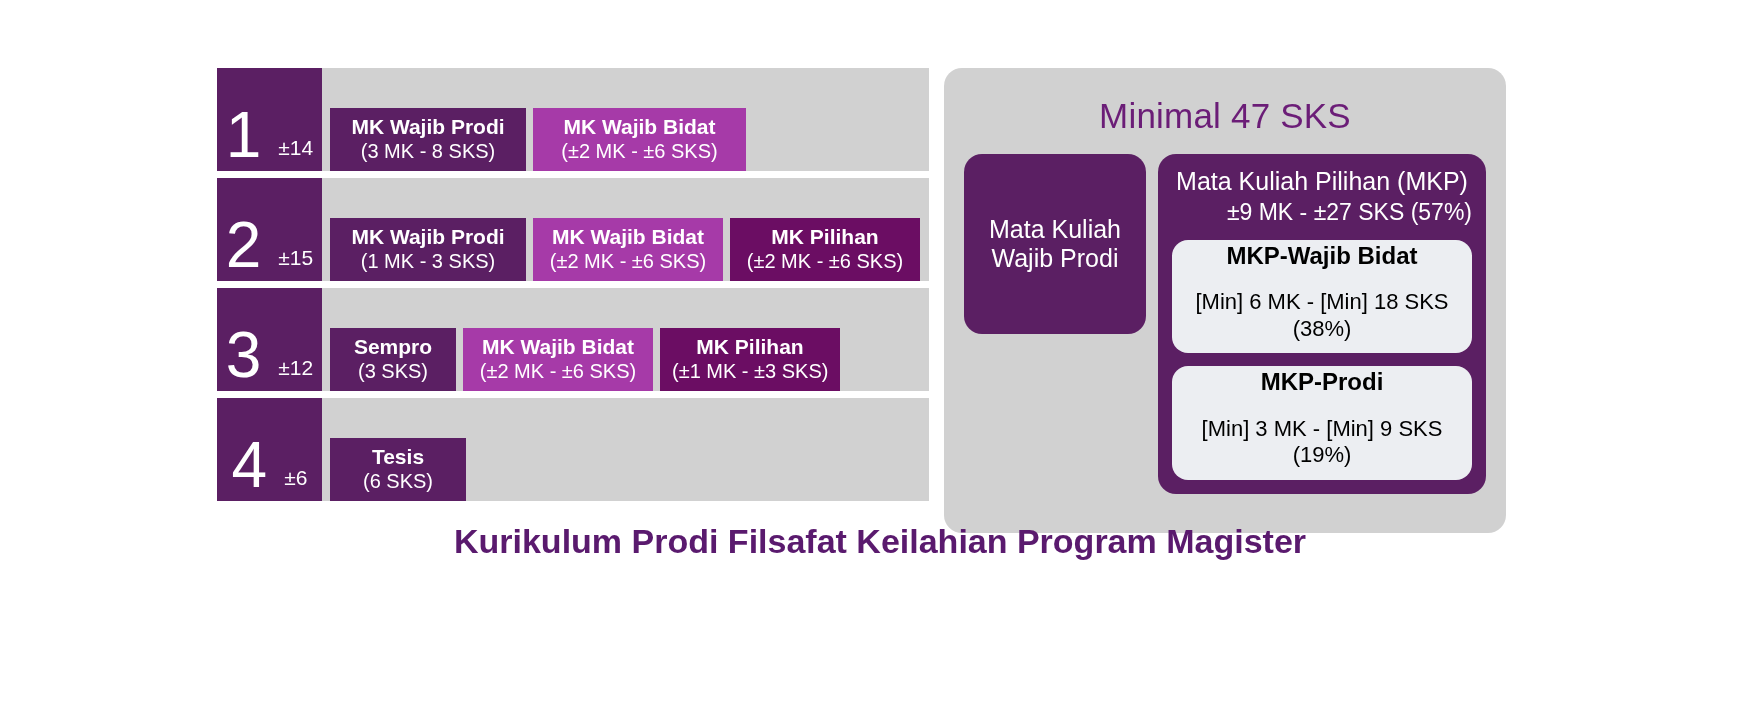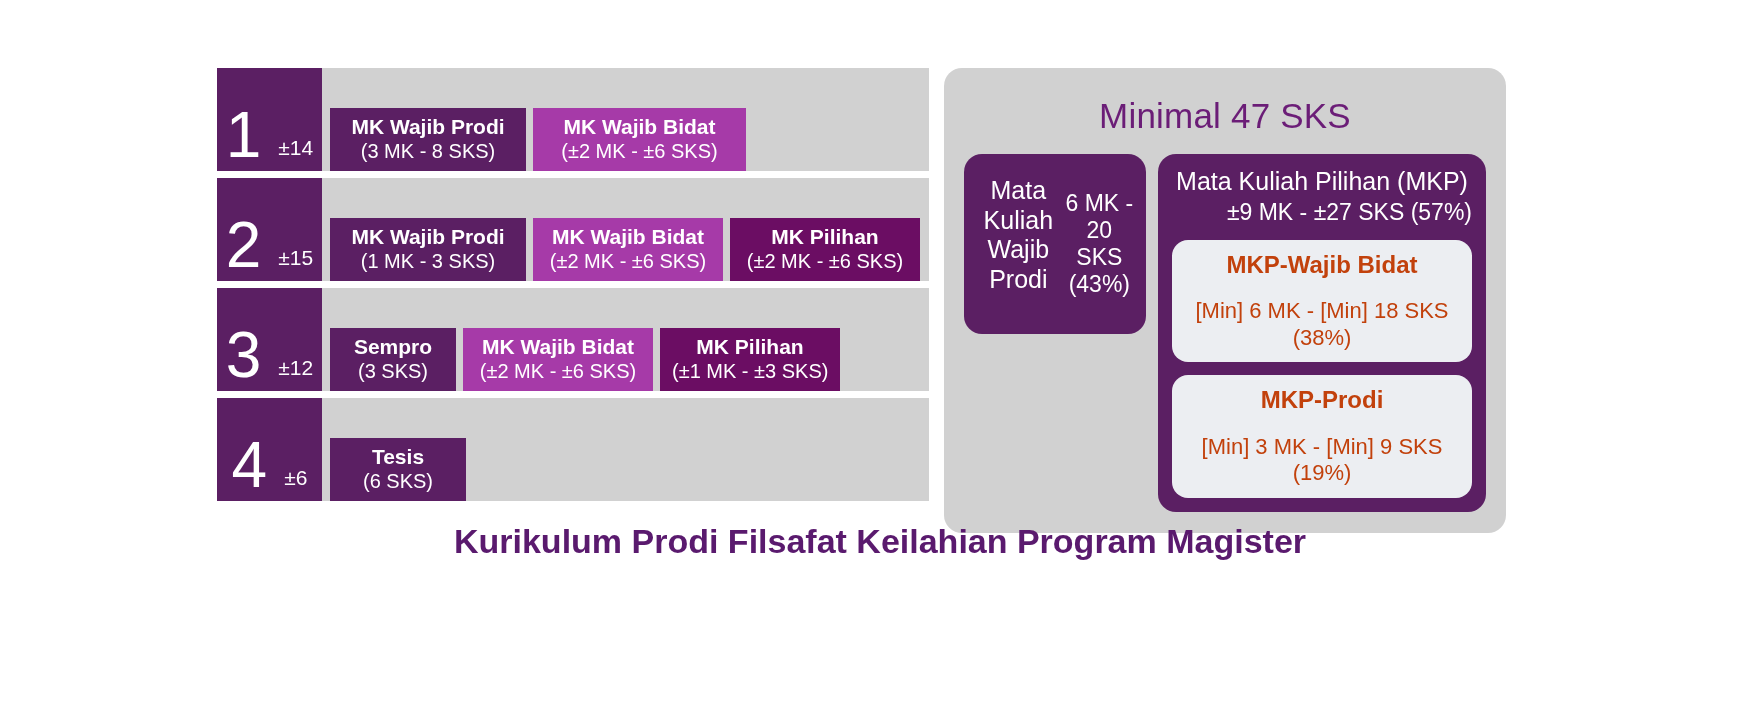--- a/index.html
+++ b/index.html
@@ -127,42 +127,43 @@
   .mkw-box {
     flex: 0 0 182px;
     background: #5b1f63;
     border-radius: 18px;
     color: #ffffff;
     text-align: center;
     padding: 22px 10px 22px 10px;
     box-sizing: border-box;
     min-height: 180px;
     display: flex;
+    flex-direction: column;
     justify-content: center;
   }
   .mkw-name { font-size: 25px; line-height: 1.18; }
   .mkw-val  { font-size: 23px; line-height: 1.18; margin-top: 14px; }
 
   .mkp-box {
     flex: 1 1 auto;
     background: #5b1f63;
     border-radius: 18px;
     padding: 12px 14px 14px 14px;
     box-sizing: border-box;
     color: #ffffff;
   }
   .mkp-name { font-size: 25px; text-align: center; line-height: 1.2; }
   .mkp-val  { font-size: 23px; text-align: right; line-height: 1.2; margin-top: 3px; }
 
   .mkp-sub {
     background: #eceef2;
     border-radius: 16px;
-    color: #c2410c;
-    text-align: center;
-    padding: 11px 12px 11px 12px;
+    color: #000000;
+    text-align: center;
+    padding: 2px 12px 11px 12px;
     margin-top: 13px;
   }
   .mkp-sub-title { font-size: 24px; font-weight: bold; line-height: 1.2; }
   .mkp-sub-val   { font-size: 22px; font-weight: 400; line-height: 1.2; margin-top: 19px; }
 
   
   .caption {
     position: absolute;
     left: 0;
     top: 522px;
@@ -248,21 +249,20 @@
         </div>
       </div>
     </div>
 
   <div class="summary">
     <div class="summary-title">Minimal 47 SKS</div>
     <div class="summary-body">
 
       <div class="mkw-box">
         <div class="mkw-name">Mata Kuliah Wajib Prodi</div>
-        <div class="mkw-val">6 MK - 20 SKS (43%)</div>
       </div>
 
       <div class="mkp-box">
         <div class="mkp-name">Mata Kuliah Pilihan (MKP)</div>
         <div class="mkp-val">±9 MK - ±27 SKS (57%)</div>
         <div id="mkp-subgroups">
             <div class="mkp-sub">
               <div class="mkp-sub-title">MKP-Wajib Bidat</div>
               <div class="mkp-sub-val">[Min] 6 MK - [Min] 18 SKS (38%)</div>
             </div>

